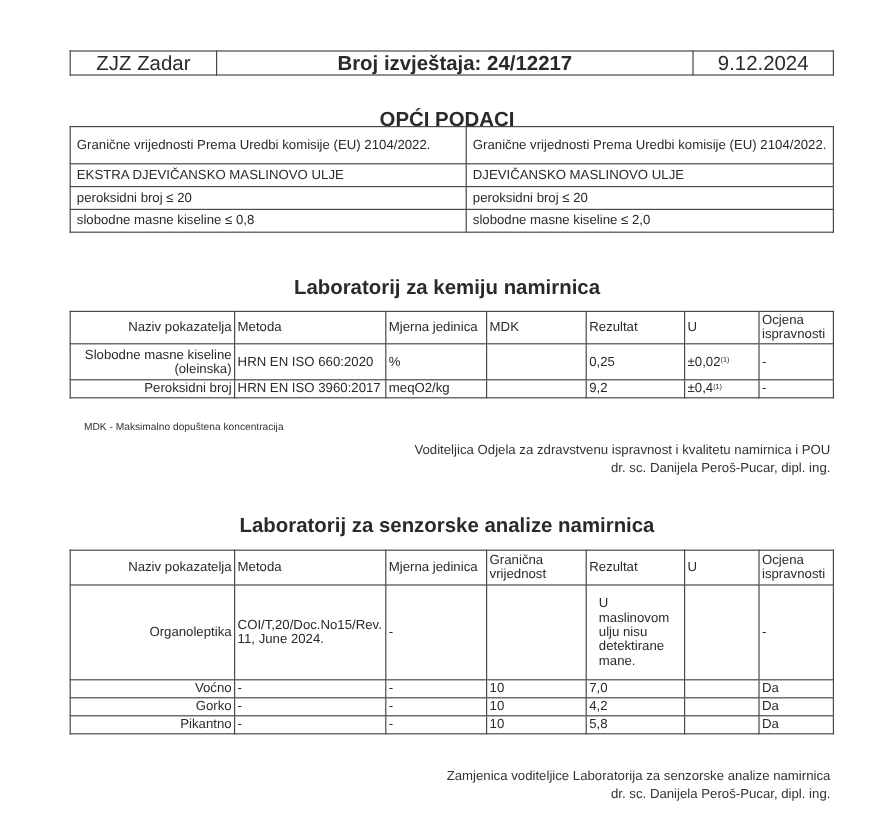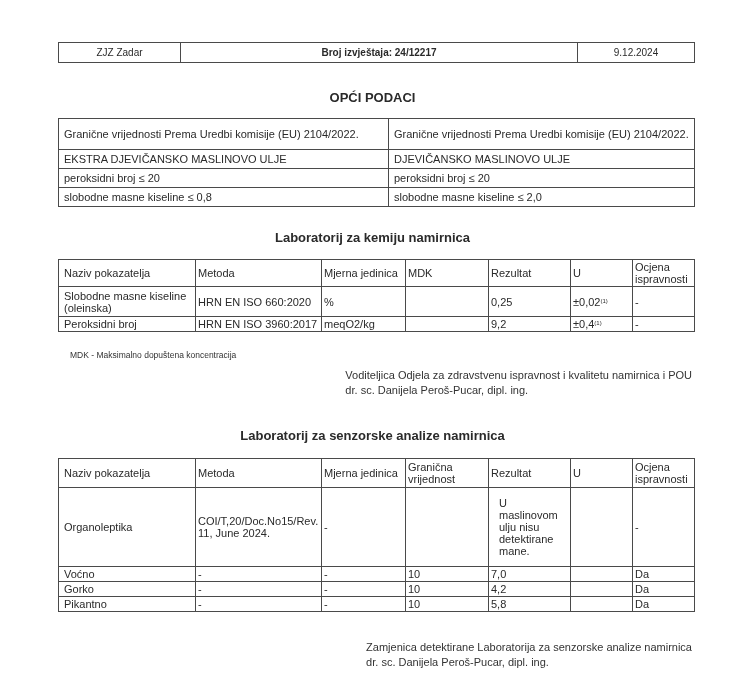--- a/index.html
+++ b/index.html
@@ -6,42 +6,42 @@
     html, body {
       width: 745px; height: 690px; background: #ffffff; overflow: hidden;
       font-family: "Liberation Sans", sans-serif; color: #2a2a2a;
     }
     .page { position: relative; width: 745px; height: 690px; }
     table { border-collapse: collapse; position: absolute; table-layout: fixed; }
     td { border: 1px solid #4a4a4a; font-size: 11px; line-height: 12px; vertical-align: middle; }
 
     
     .hdr { left: 58px; top: 42px; width: 636px; }
-    .hdr td { height: 20px; text-align: center; font-size: 10px; }
+    .hdr td { height: 20px; text-align: center; font-size: 17px; }
     .hdr .num { font-weight: bold; }
 
-    .section-title { position: absolute; font-weight: bold; font-size: 13px; text-align: center; width: 745px; left: 0; }
+    .section-title { position: absolute; font-weight: bold; font-size: 17px; text-align: center; width: 745px; left: 0; }
 
     
-    .gen { left: 58px; top: 118px; width: 636px; border-radius: 17px; }
+    .gen { left: 58px; top: 105px; width: 636px; border-radius: 17px; }
     .gen td { padding: 2px 5px; height: 19px; font-size: 11px; }
     .gen tr.tall td { height: 31px; }
 
     
     .lab { left: 58px; width: 636px; }
     .lab td { text-align: left; padding: 1px 2px; }
-    .lab td.left { text-align: left; padding-left: 5px; }
+    .lab td.left { text-align: right; padding-left: 5px; }
     .lab tr.h td { height: 25px; }
     .lab tr.r td { height: 15px; }
     .lab tr.r2 td { height: 30px; margin-left: 34px; }
     .lab tr.org td { height: 79px; margin-left: 25px; }
     .lab sup { font-size: 6px; vertical-align: top; position: relative; top: -1px; }
 
     .note { position: absolute; left: 58px; top: 350px; font-size: 8.5px; color: #333; margin-left: 12px; }
-    .sig { position: absolute; right: 53px; text-align: left; font-size: 11px; line-height: 15px; color: #333; }
+    .sig { position: absolute; right: 53px; text-align: right; font-size: 11px; line-height: 15px; color: #333; }
   </style>
 </head>
 <body>
 
 <div class="page">
 
   <table class="hdr">
     <colgroup>
         <col style="width:122px">
         <col style="width:397px">
@@ -185,17 +185,17 @@
       <td>-</td>
       <td>10</td>
       <td>5,8</td>
       <td></td>
       <td>Da</td>
     </tr>
   </tbody>
     </table>
 
   <div class="sig" style="top:640px">
-    <div>Zamjenica detektirane Laboratorija za senzorske analize namirnica</div>
+    <div>Zamjenica voditeljice Laboratorija za senzorske analize namirnica</div>
     <div>dr. sc. Danijela Peroš-Pucar, dipl. ing.</div>
   </div>
 
 </div>
 
 </body></html>

